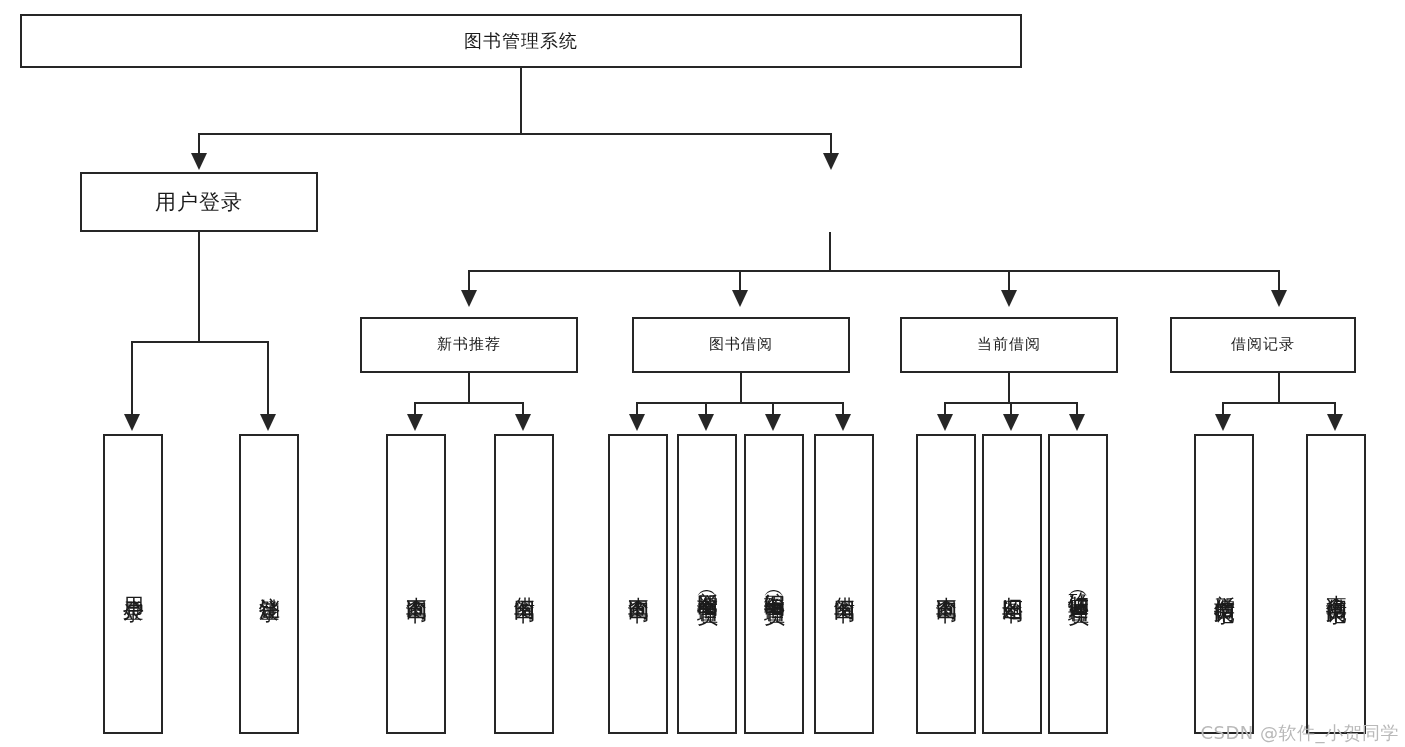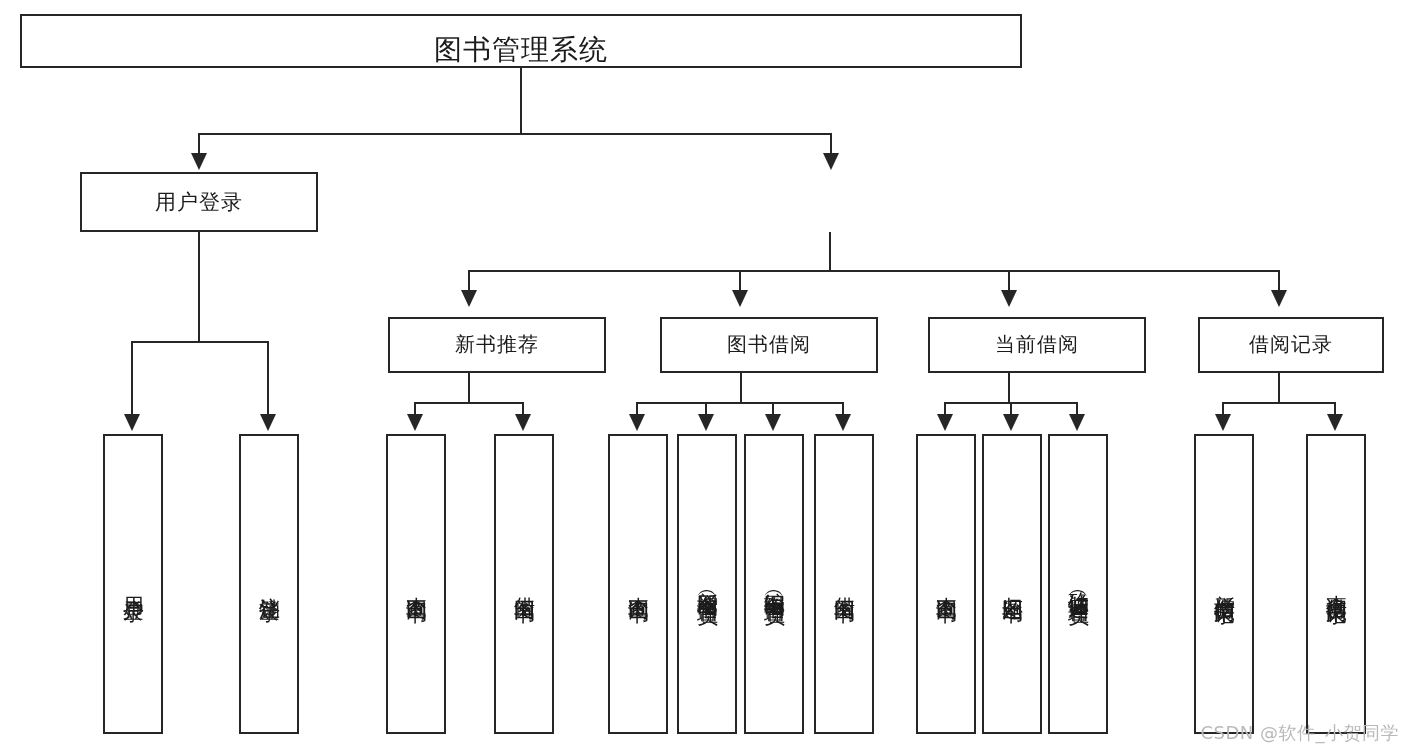--- a/index.html
+++ b/index.html
@@ -23,32 +23,30 @@
     background:#ffffff;
     border:2px solid #262626;
     display:flex;
     align-items:center;
     justify-content:center;
     color:#1b1b1b;
     line-height:1.18;
     text-align:center;
   }
   .box.root{
-    font-size:28px;
+    font-size:18px;
     letter-spacing:1px;
-    align-items:flex-end;
   }
   .box.l2{
     font-size:21px;
     letter-spacing:1px;
   }
   .box.l3{
-    font-size:20px;
+    font-size:15px;
     letter-spacing:1px;
-    margin-left:28px;
   }
   .box.leaf{
     font-size:21px;
     letter-spacing:2px;
     writing-mode:vertical-rl;
     text-orientation:upright;
     white-space:nowrap;
     padding:6px 0;
     align-items:center;
     justify-content:center;

